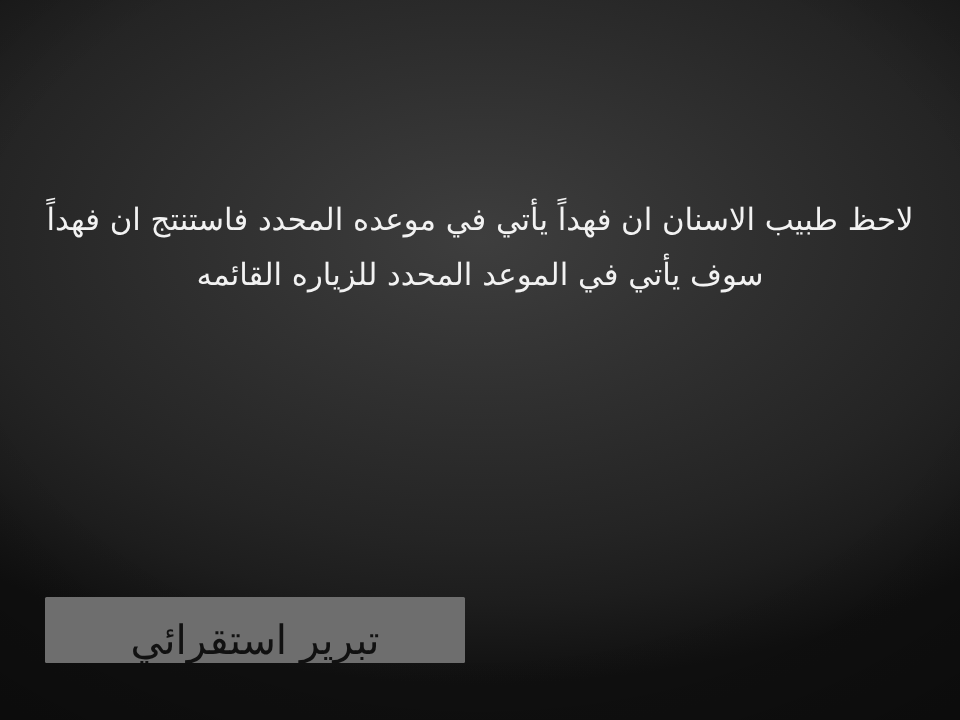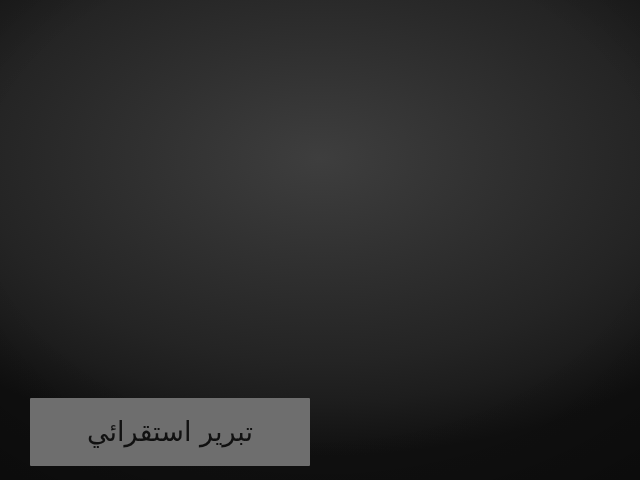--- a/index.html
+++ b/index.html
@@ -73,21 +73,21 @@
     left: 0;
     top: 398px;
     width: 640px;
     height: 60px;
     z-index: 2;
   }
 
   .answer-button {
     position: absolute;
     top: 0;
-    height: 68px;
+    height: 44px;
     background: #6e6e6e;
     border: none;
     padding: 0 6px;
     box-sizing: border-box;
     color: #111111;
     font-family: "DejaVu Sans", "Liberation Sans", sans-serif;
     font-size: 27px;
     line-height: 60px;
     font-weight: 400;
     text-align: center;
@@ -107,20 +107,23 @@
   #answer-inductive {
     left: 30px;
     width: 280px;
   }
 </style>
 </head>
 <body>
 
 <div id="screen">
 
+  <div id="question-area">
+    <p id="question-text">لاحظ طبيب الاسنان ان فهداً يأتي في موعده المحدد فاستنتج ان فهداً سوف يأتي في الموعد المحدد للزياره القائمه</p>
+  </div>
 
   <div id="answers">
 
 
     <button class="answer-button" id="answer-inductive">تبرير استقرائي</button>
 
   </div>
 
 </div>
 

